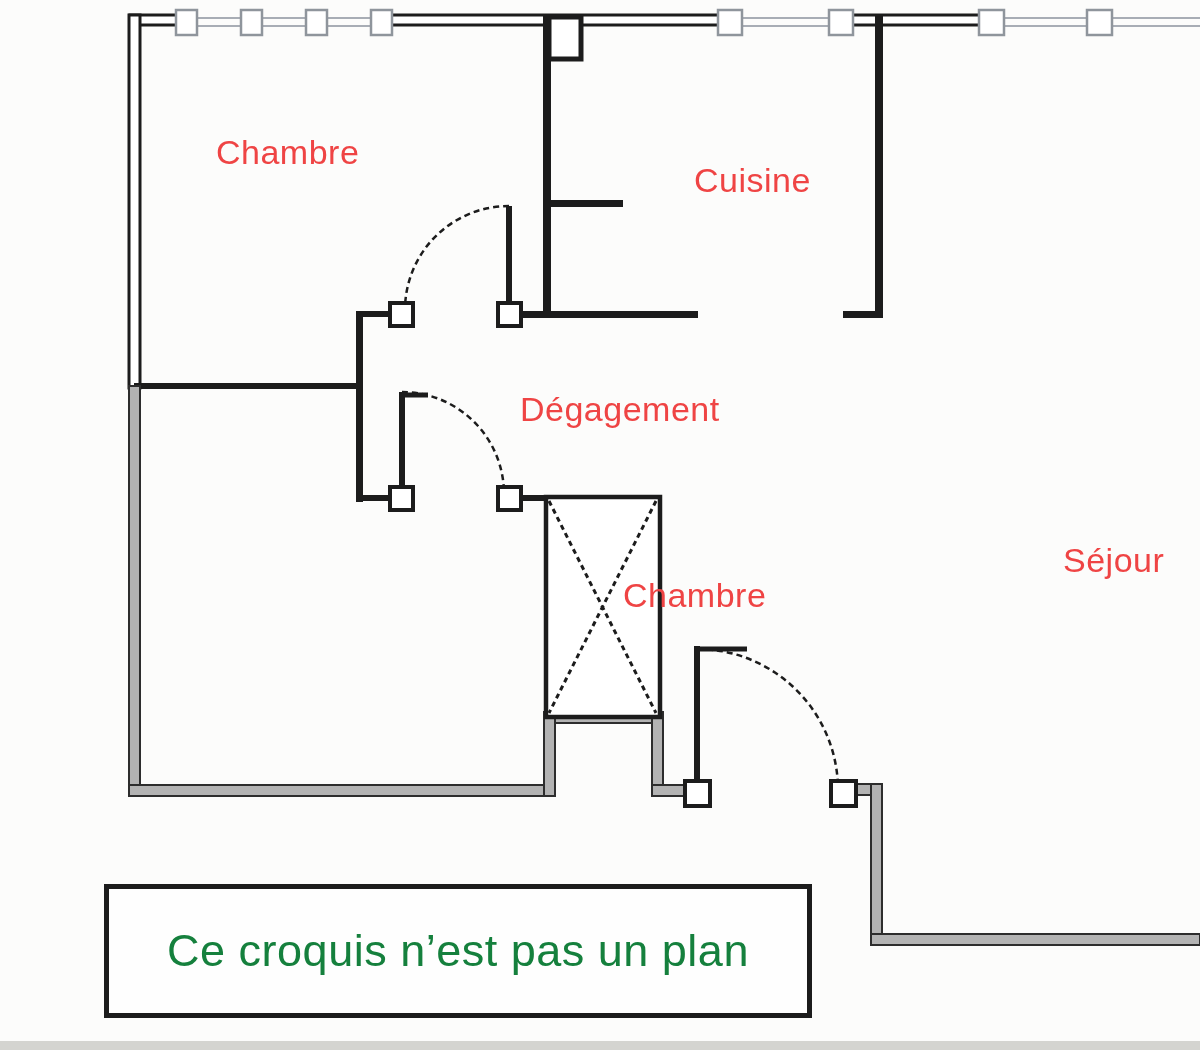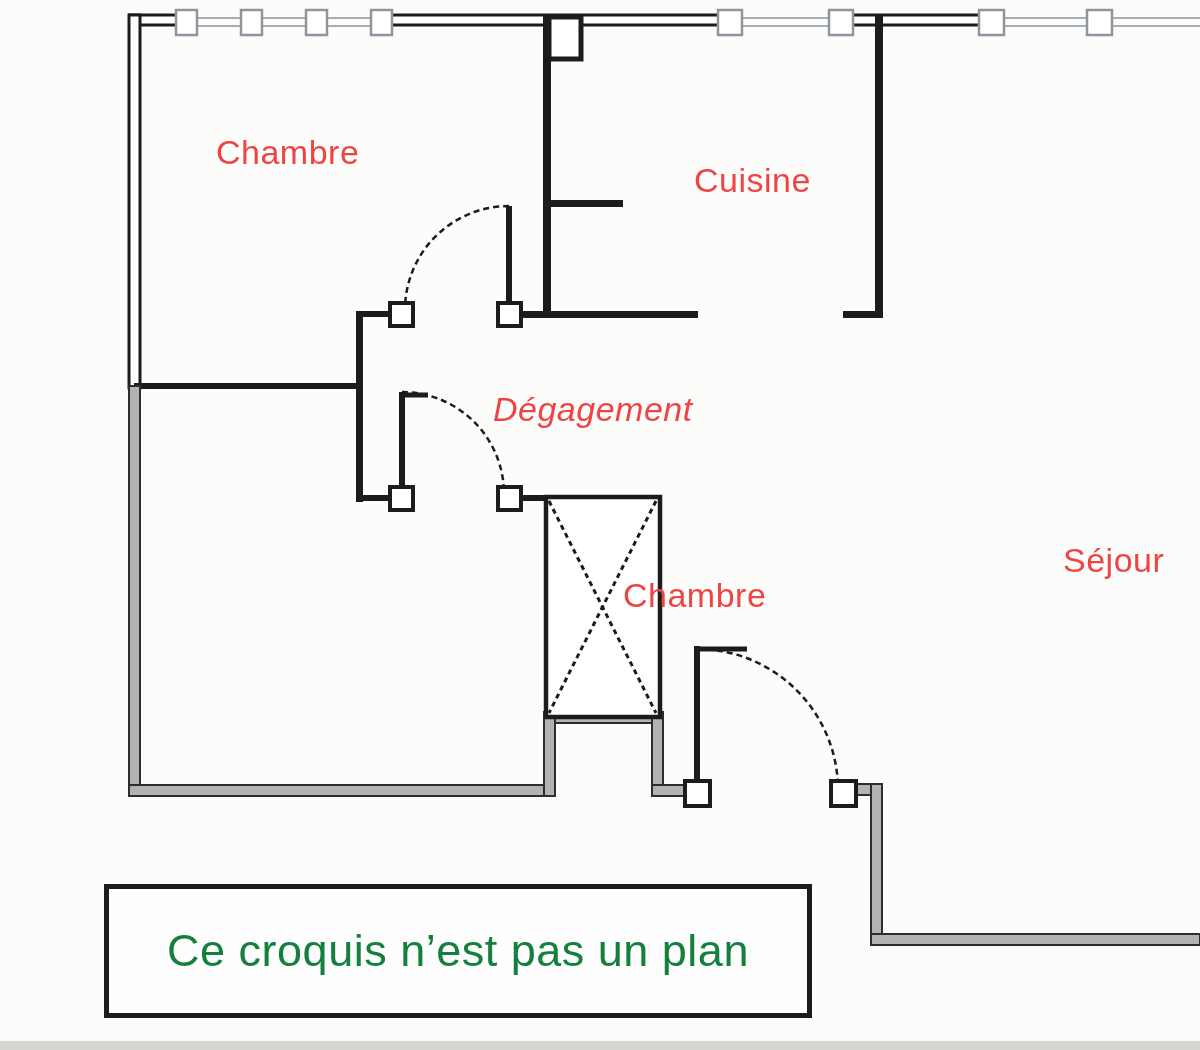--- a/index.html
+++ b/index.html
@@ -14,21 +14,21 @@
   .room-label{
     position:absolute;
     font-size:34px;
     color:#ef4444;
     letter-spacing:0.5px;
     white-space:nowrap;
     line-height:1;
   }
   .lbl-chambre{left:216px;top:135px;}
   .lbl-cuisine{left:694px;top:135px;margin-top:28px;}
-  .lbl-degagement{left:493px;top:392px;font-style:italic;}
+  .lbl-degagement{left:520px;top:392px;}
   .lbl-salle{left:215px;top:579px;}
   .lbl-placard{left:623px;top:578px;}
   .lbl-sejour{left:1063px;top:503px;margin-top:40px;}
   .caption-box{
     position:absolute;
     left:104px;top:884px;
     width:698px;height:124px;
     border:5px solid #1c1c1c;
     background:#fefefe;
     display:flex;align-items:center;justify-content:center;

